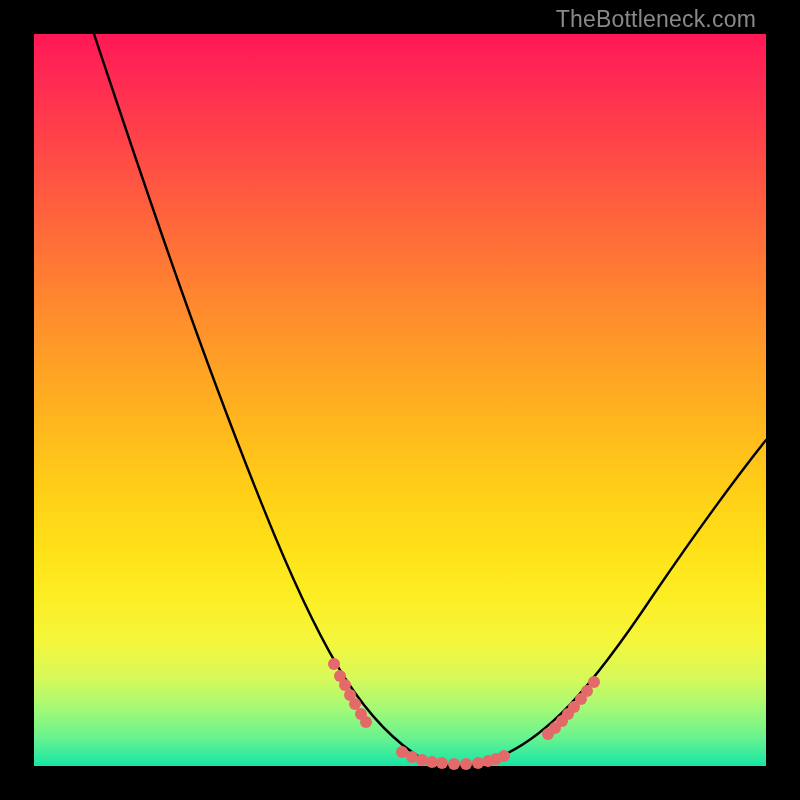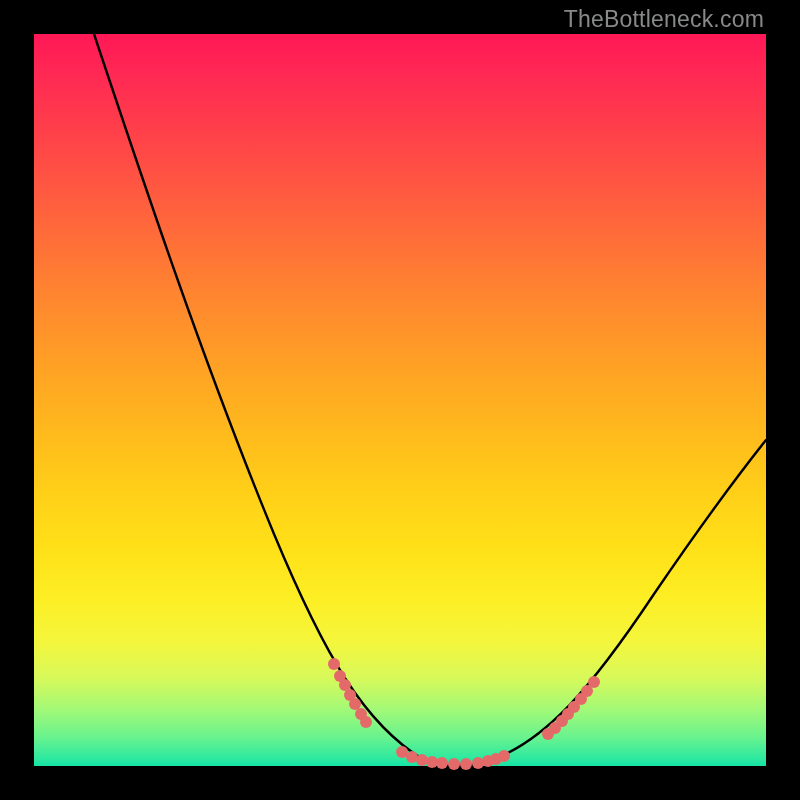--- a/index.html
+++ b/index.html
@@ -50,21 +50,21 @@
     position: absolute;
     left: 0;
     top: 0;
     width: 732px;
     height: 732px;
     overflow: visible;
   }
   .watermark {
     position: absolute;
     top: 6px;
-    right: 36px;
+    right: 44px;
     font-family: Arial, Helvetica, sans-serif;
     font-size: 23px;
     color: #88898a;
     letter-spacing: 0.2px;
     user-select: none;
   }
 </style>
 </head>
 <body>
 

